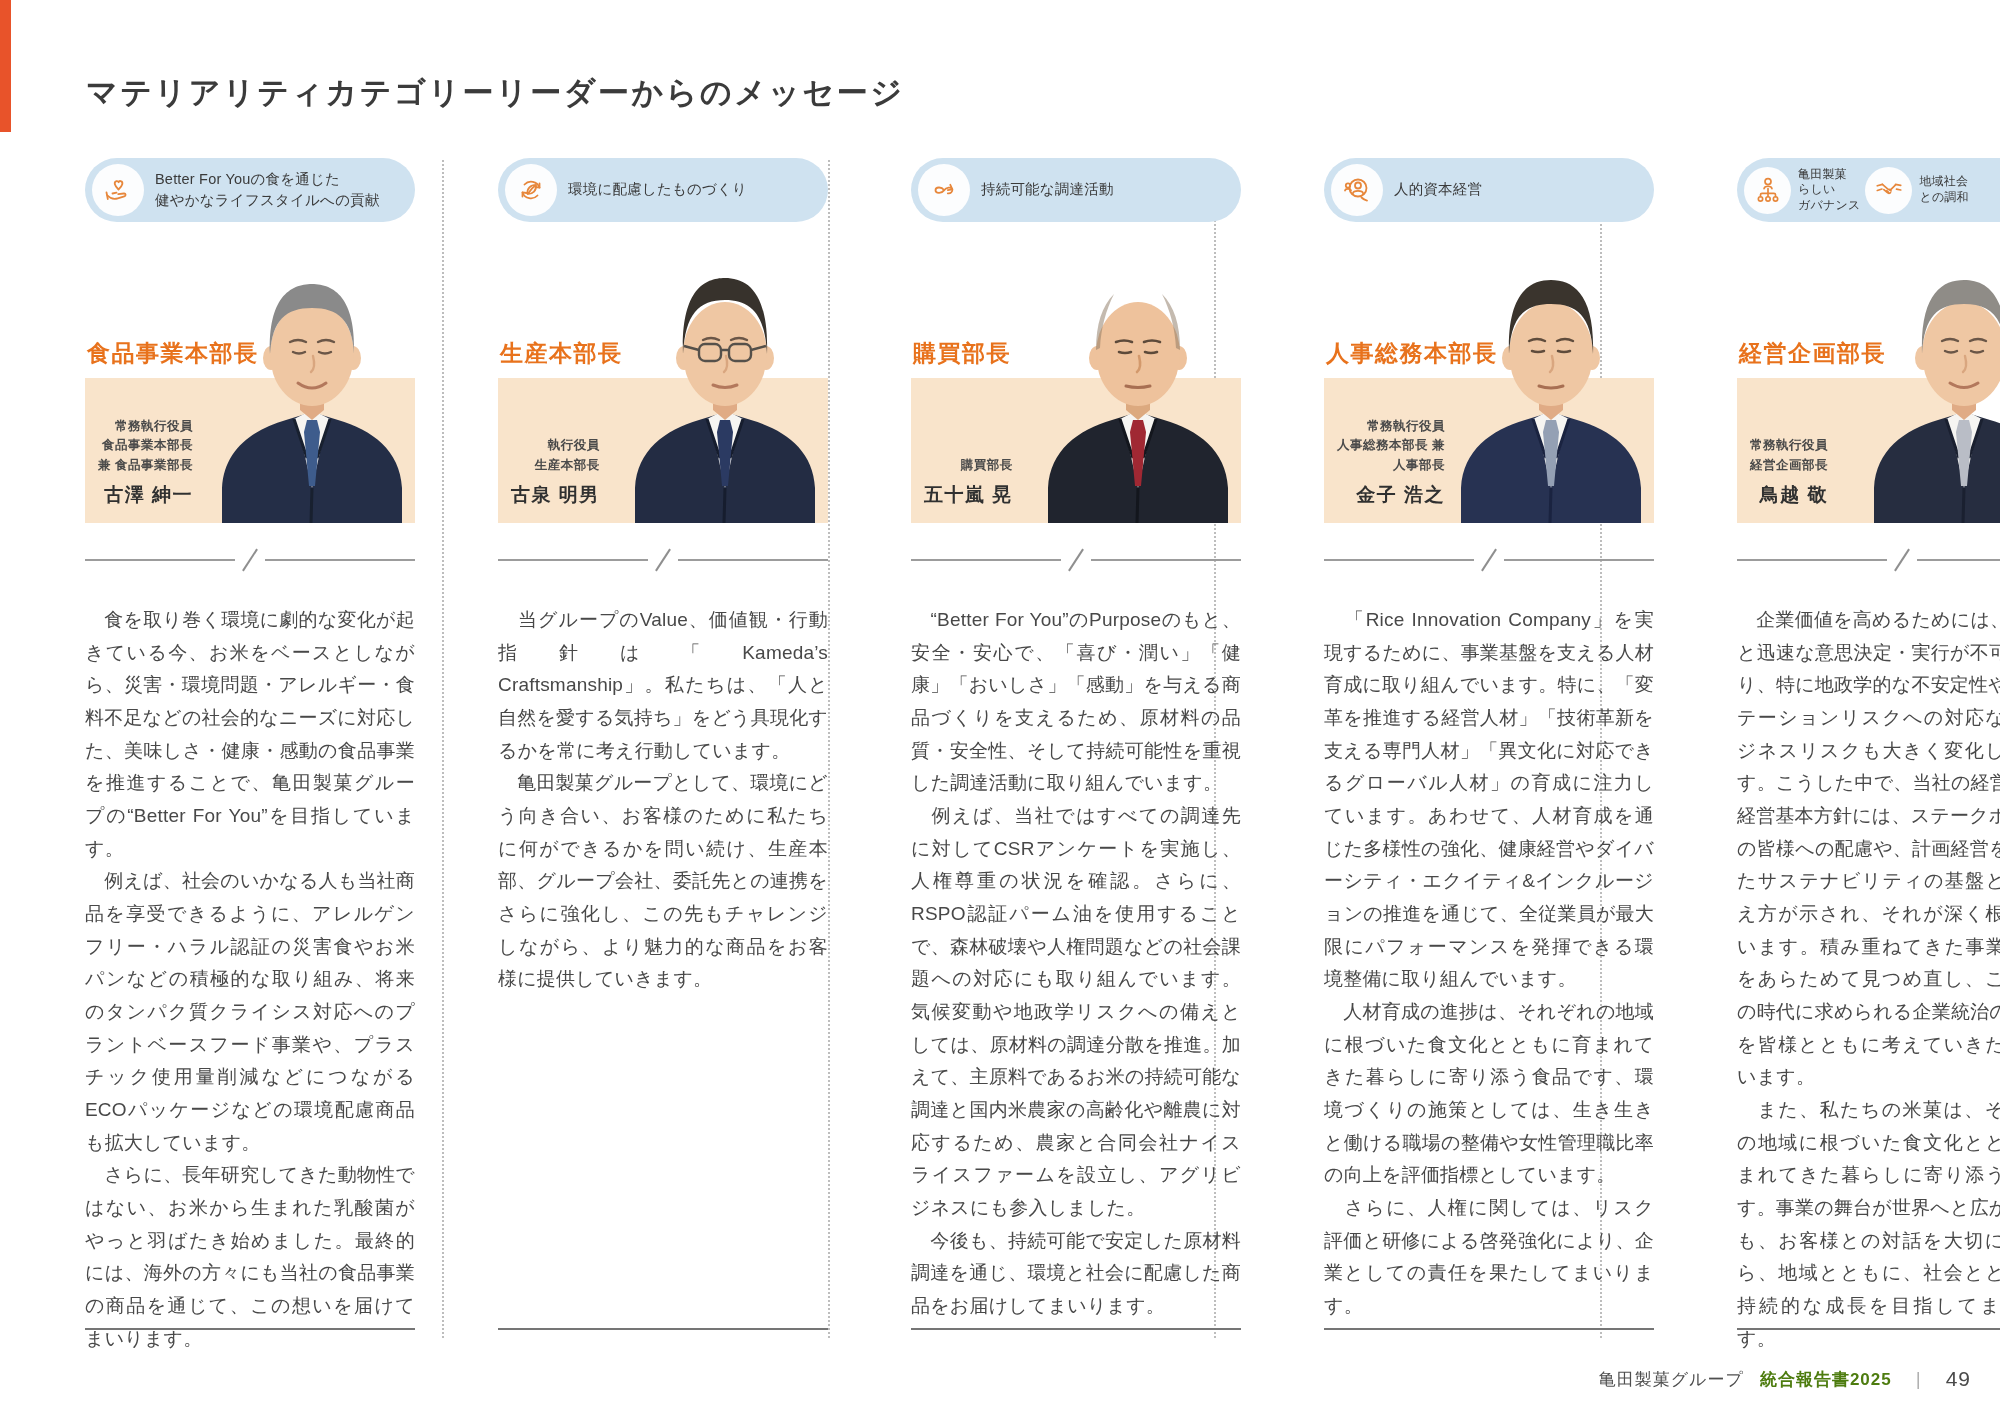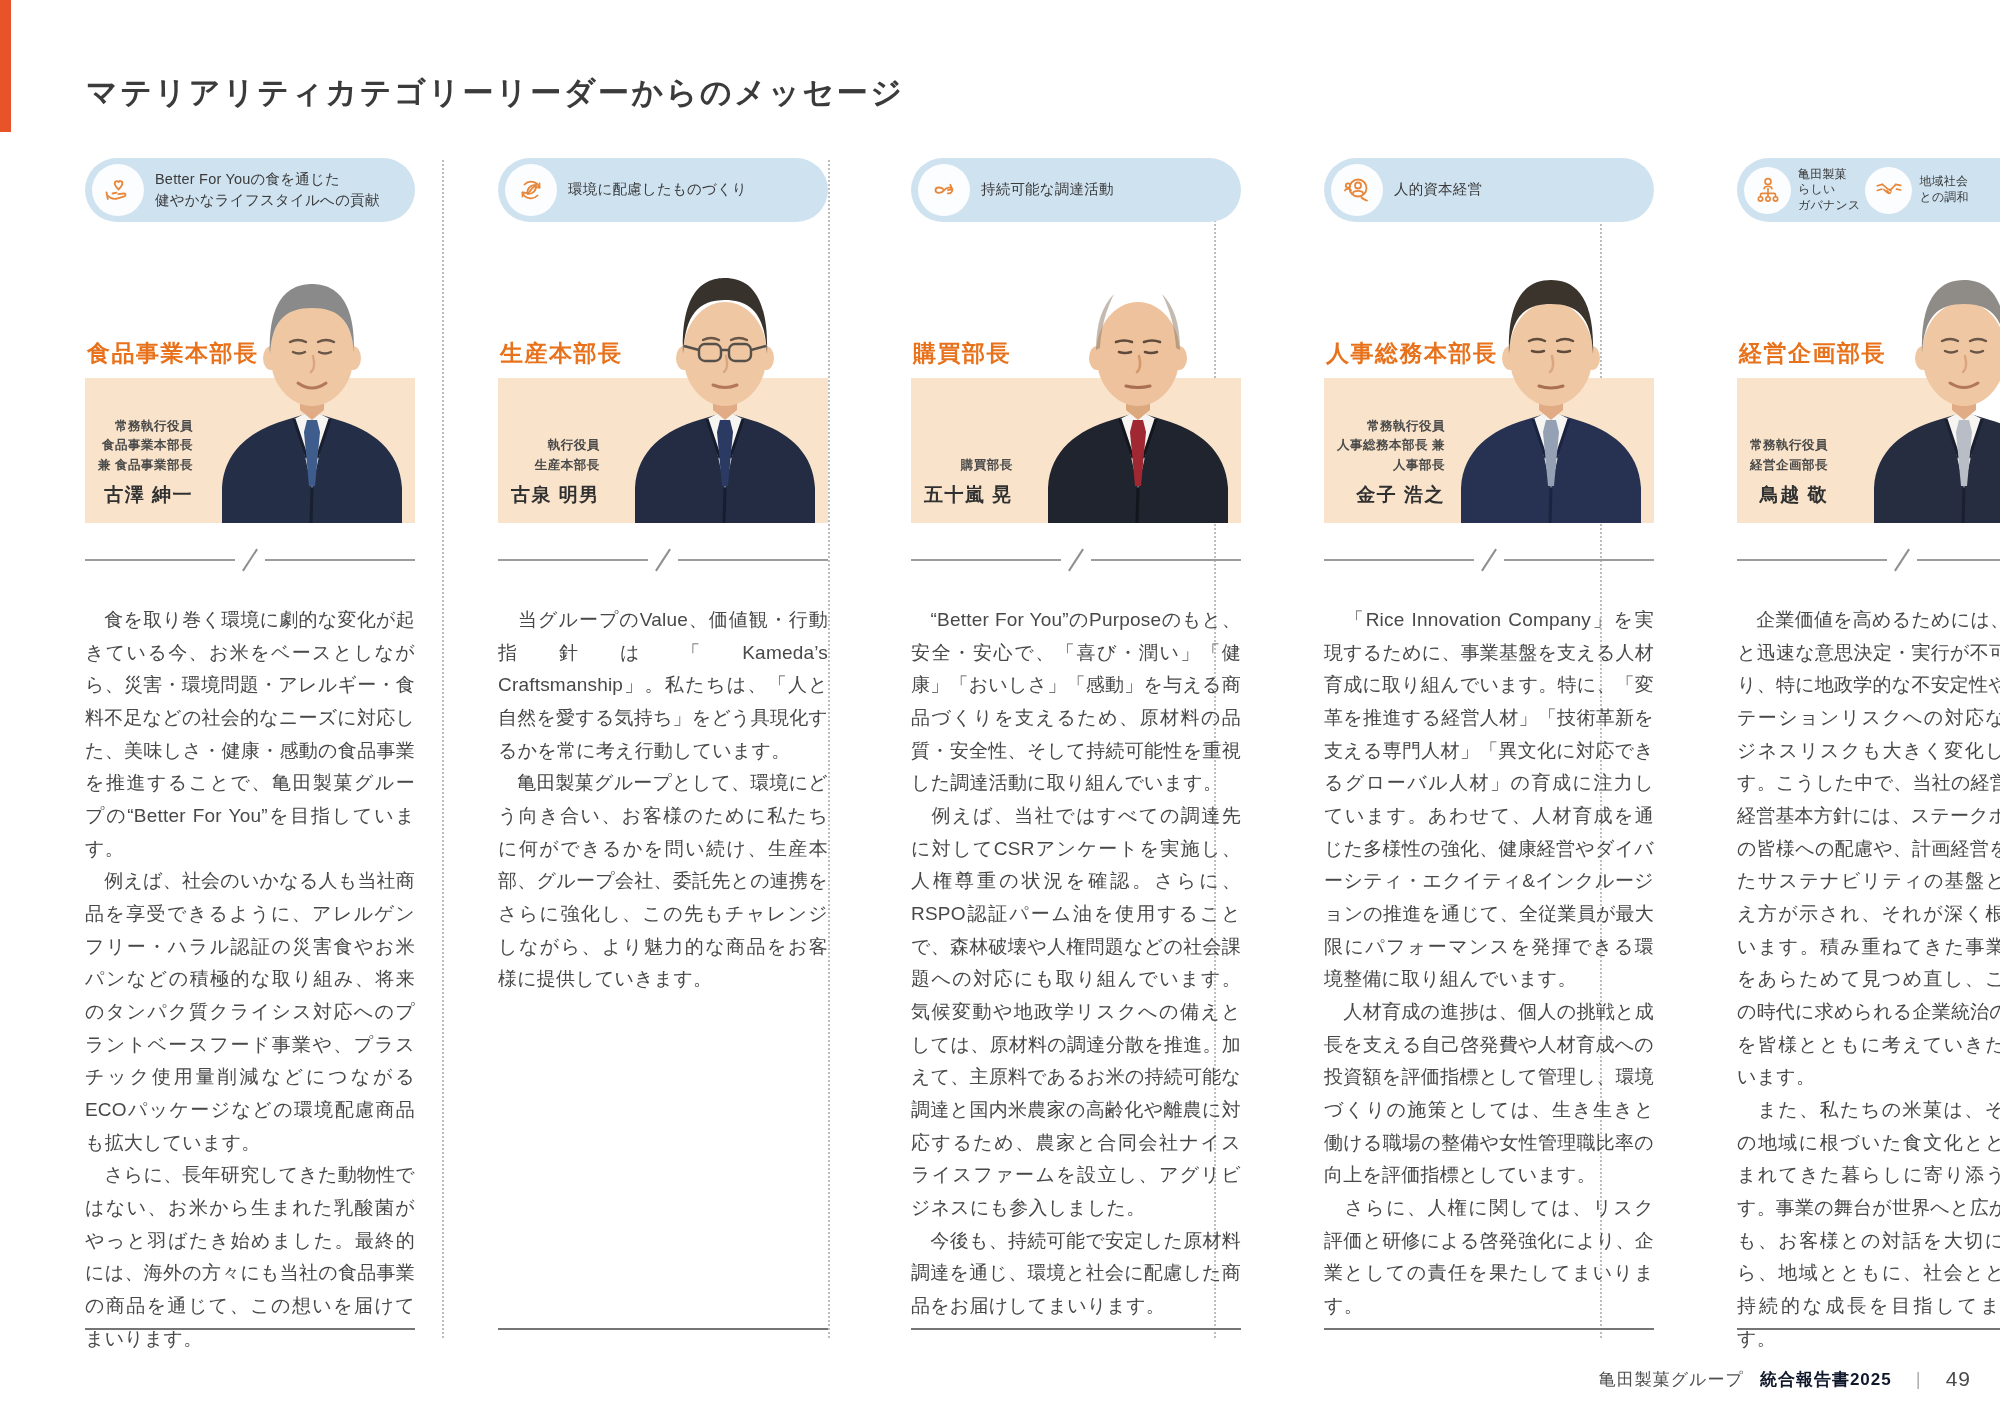--- a/index.html
+++ b/index.html
@@ -66,21 +66,21 @@
     text-align:justify;letter-spacing:0.2px;
   }
   .bottom-rule{position:absolute;left:0;right:0;top:1170px;height:2px;background:#757575;}
 
   
   .footer{
     position:absolute;right:29px;bottom:24px;display:flex;align-items:center;
     font-size:17px;color:#4f4f4f;letter-spacing:1px;
   }
   .footer .brand{margin-right:16px;}
-  .footer .report{font-weight:bold;color:#0f172a;}
+  .footer .report{font-weight:bold;color:#4d7c0f;}
   .footer .sep{margin:0 24px;color:#b0b0b0;font-size:19px;}
   .footer .pagenum{font-size:21px;color:#4a4a4a;}
 
   .icon-stroke{stroke:#e7873b;stroke-width:1.8;fill:none;stroke-linecap:round;stroke-linejoin:round;}
 </style>
 </head>
 <body>
 
 <div class="page">
   <div class="corner-bar"></div>
@@ -311,21 +311,21 @@
       </div>
 
       <div class="sig">
         <span class="line"></span>
           <span class="slash"></span>
           <span class="line"></span>
       </div>
 
       <div class="body-text">
         <p>　「Rice Innovation Company」を実現するために、事業基盤を支える人材育成に取り組んでいます。特に、「変革を推進する経営人材」「技術革新を支える専門人材」「異文化に対応できるグローバル人材」の育成に注力しています。あわせて、人材育成を通じた多様性の強化、健康経営やダイバーシティ・エクイティ&amp;インクルージョンの推進を通じて、全従業員が最大限にパフォーマンスを発揮できる環境整備に取り組んでいます。</p>
-        <p>　人材育成の進捗は、個人の挑戦と成長を支える自己啓発費や人材育成への投資額を評価指標として管理し、環境づくりの施策としては、生き生きと働ける職場の整備や女性管理職比率の向上を評価指標としています。</p>
+        <p>　人材育成の進捗は、それぞれの地域に根づいた食文化とともに育まれてきた暮らしに寄り添う食品です、環境づくりの施策としては、生き生きと働ける職場の整備や女性管理職比率の向上を評価指標としています。</p>
         <p>　さらに、人権に関しては、リスク評価と研修による啓発強化により、企業としての責任を果たしてまいります。</p>
       </div>
       <div class="bottom-rule"></div>
     </section>
 
     <section class="col">
       <div class="badge double">
         <span class="badge-circle">
           <svg width="30" height="30" viewBox="0 0 32 32">
             <g class="icon-stroke">

